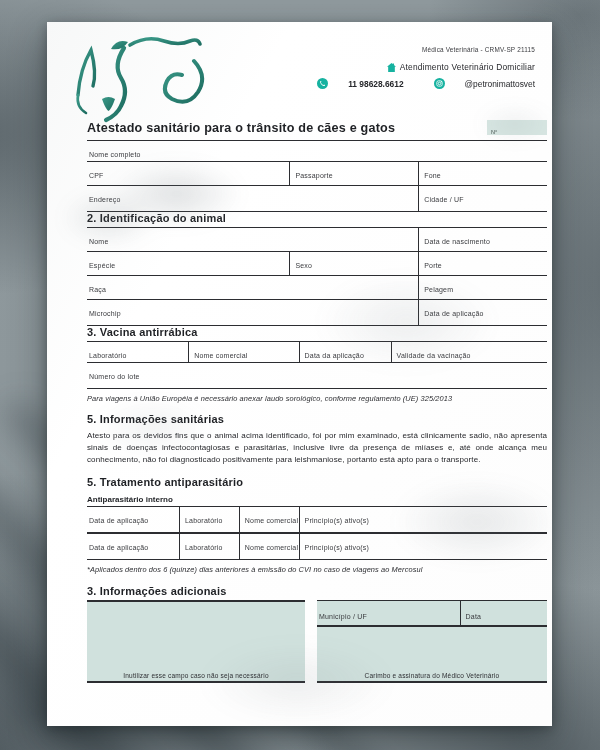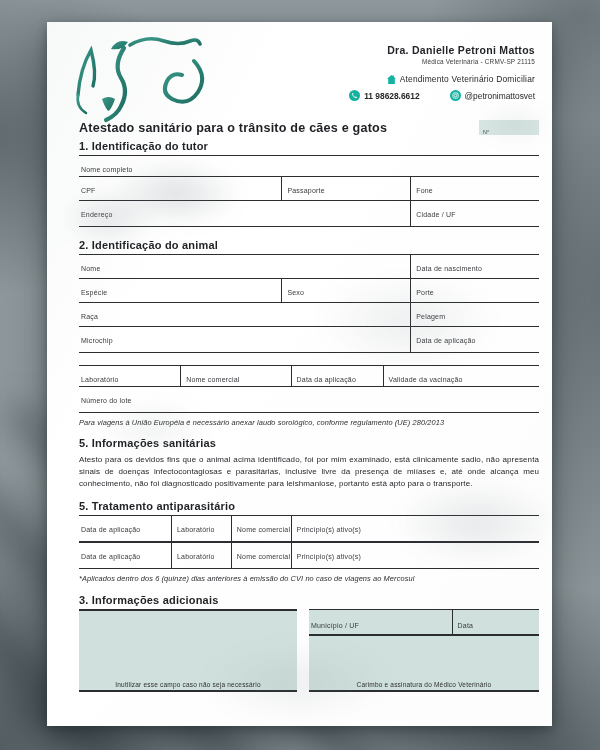--- a/index.html
+++ b/index.html
@@ -38,40 +38,40 @@
   }
   
   .logo{position:absolute;left:14px;top:11px;}
   .hdr{position:absolute;right:17px;top:22px;text-align:right;}
   .hname{font-size:10.5px;font-weight:bold;letter-spacing:.3px;color:#222428;}
   .hcred{font-size:6.4px;color:#3a3b3f;margin-top:2px;letter-spacing:.2px;}
   .hline{margin-top:9px;font-size:8.4px;letter-spacing:.2px;color:#26272b;
          display:flex;align-items:center;justify-content:flex-end;gap:4px;}
   .hcontacts{margin-top:6px;display:flex;align-items:center;justify-content:flex-end;gap:14px;
              font-size:8.4px;color:#26272b;}
-  .hcontacts .c{display:flex;align-items:center;gap:4px;padding-left:16px;}
+  .hcontacts .c{display:flex;align-items:center;gap:20px;padding-left:16px;}
   .bold{font-weight:bold;}
   
-  .content{position:absolute;left:32px;top:96px;width:460px;}
+  .content{position:absolute;left:40px;top:96px;width:460px;}
   .title-row{display:flex;align-items:center;justify-content:space-between;height:20px;margin-bottom:2px;}
   .title-row h1{font-size:12.6px;font-weight:bold;margin:0;letter-spacing:.2px;color:#1f2125;}
   .nbox{width:60px;height:15px;background:#d7e6e2;align-self:flex-start;margin-top:2px;}
   .nbox span{font-size:5.5px;color:#43524e;padding:2px 0 0 4px;display:inline-block;}
   .sec-h{font-size:11px;font-weight:bold;margin:0 0 3px 0;letter-spacing:.2px;color:#1f2125;}
   .ftable{border-bottom:1.9px solid #2c2d31;}
   .frow{display:flex;border-top:1.5px solid #2c2d31;min-height:23px;align-items:stretch;}
   .frow.short{min-height:20px;}
   .frow.tall{min-height:25px;}
   .fcell{flex:0 0 var(--w,100%);box-sizing:border-box;padding:2px 0 0 2px;}
   .fcell + .fcell{border-left:1.3px solid #2c2d31;padding-left:5px;}
   .flabel{font-size:7px;color:#38393d;letter-spacing:.2px;}
   .note{font-size:7.4px;font-style:italic;color:#2c2d31;margin-top:5px;letter-spacing:.1px;}
   .para{font-size:8px;line-height:1.5;text-align:justify;color:#26272b;margin-top:5px;letter-spacing:.1px;}
   .sublabel{font-size:8px;font-weight:bold;margin:7px 0 2px 0;color:#1f2125;}
-  .mt12{margin-top:12px;} .mt11{margin-top:11px;} .mt10{margin-top:10px;}
+  .mt12{margin-top:0;} .mt11{margin-top:11px;} .mt10{margin-top:10px;}
   
   .boxes{display:flex;gap:12px;margin-top:3px;}
   .boxL{position:relative;width:218px;height:83px;background:#d0e1dd;
         border-top:2px solid #2c2d31;border-bottom:2px solid #2c2d31;box-sizing:border-box;}
   .boxR{position:relative;width:230px;height:83px;background:#d0e1dd;
         border-top:1.4px solid #2c2d31;border-bottom:2px solid #2c2d31;box-sizing:border-box;}
   .boxR .lblrow{display:flex;height:24px;border-bottom:2px solid #2c2d31;}
   .boxR .lblrow .fcell{padding-top:4px;}
   .boxcap{position:absolute;left:0;right:0;bottom:2px;text-align:center;font-size:6.5px;color:#2c2d31;letter-spacing:.2px;}
   svg{display:block;}
@@ -93,21 +93,20 @@
     <path d="M17 62 Q19 36 30 17 Q36 40 32 53" stroke="url(#tg)" stroke-width="3.4" stroke-linecap="round"></path>
     <path d="M17 62 Q15 74 25 80" stroke="url(#tg)" stroke-width="2.6" stroke-linecap="round"></path>
     <path d="M41 66 Q47.5 62 54 66 Q50.5 76 47.5 78 Q44.5 76 41 66 Z" fill="url(#tg)"></path>
     <path d="M63 15 Q52 32 60 45 Q68 58 60 73 Q56 82 45 87" stroke="url(#tg)" stroke-width="4.2" stroke-linecap="round"></path>
     <path d="M50 16 Q56 5 67 9 Q61 18 50 16 Z" fill="url(#tg)"></path>
     <path d="M69 12 Q86 2 103 8 Q118 13 129 8 Q137 5 139 11" stroke="url(#tg)" stroke-width="3.6" stroke-linecap="round"></path>
     <path d="M133 28 Q147 43 137 59 Q127 74 111 66 Q100 60 106 48 Q111 39 121 42" stroke="url(#tg)" stroke-width="4" stroke-linecap="round"></path>
   </svg>
 
   <div class="hdr">
-    <div class="hname">Dra. Danielle Petroni Mattos</div>
     <div class="hcred">Médica Veterinária - CRMV-SP 21115</div>
     <div class="hline">
       <svg width="9" height="9" viewBox="0 0 10 10">
         <path d="M5 0 L10 4.2 L8.7 4.2 L8.7 10 L1.3 10 L1.3 4.2 L0 4.2 Z" fill="#16b2a0"></path>
         <rect x="6.2" y="0.6" width="1.6" height="2.4" fill="#16b2a0"></rect>
       </svg>
       <span>Atendimento Veterinário Domiciliar</span>
     </div>
     <div class="hcontacts">
       <span class="c">
@@ -132,21 +131,20 @@
   <div class="content">
 
     <div class="title-row">
       <h1>Atestado sanitário para o trânsito de cães e gatos</h1>
       <div class="nbox">
         <span>N°</span>
       </div>
     </div>
 
     <div>
-      <h2 class="sec-h">1. Identificação do tutor</h2>
       <div class="ftable">
         <div class="frow short">
           <div class="fcell"><span class="flabel">Nome completo</span></div>
         </div>
         <div class="frow">
           <div class="fcell" style="--w:44%"><span class="flabel">CPF</span></div>
           <div class="fcell" style="--w:28%"><span class="flabel">Passaporte</span></div>
           <div class="fcell" style="--w:28%"><span class="flabel">Fone</span></div>
         </div>
         <div class="frow tall">
@@ -173,41 +171,43 @@
           <div class="fcell" style="--w:28%"><span class="flabel">Pelagem</span></div>
         </div>
         <div class="frow tall">
           <div class="fcell" style="--w:72%"><span class="flabel">Microchip</span></div>
           <div class="fcell" style="--w:28%"><span class="flabel">Data de aplicação</span></div>
         </div>
       </div>
     </div>
 
     <div class="mt12">
+      <h2 class="sec-h">3. Vacina antirrábica</h2>
       <div class="ftable">
         <div class="frow short">
           <div class="fcell" style="--w:22%"><span class="flabel">Laboratório</span></div>
           <div class="fcell" style="--w:24%"><span class="flabel">Nome comercial</span></div>
           <div class="fcell" style="--w:20%"><span class="flabel">Data da aplicação</span></div>
           <div class="fcell" style="--w:34%"><span class="flabel">Validade da vacinação</span></div>
         </div>
         <div class="frow tall">
           <div class="fcell"><span class="flabel">Número do lote</span></div>
         </div>
       </div>
-      <div class="note">Para viagens à União Européia é necessário anexar laudo sorológico, conforme regulamento (UE) 280/2013</div>
+      <div class="note">Para viagens à União Européia é necessário anexar laudo sorológico, conforme regulamento (UE) 325/2013</div>
     </div>
 
     <div class="mt10">
       <h2 class="sec-h">5. Informações sanitárias</h2>
       <div class="para">Atesto para os devidos fins que o animal acima identificado, foi por mim examinado, está clinicamente sadio, não apresenta sinais de doenças infectocontagiosas e parasitárias, inclusive livre da presença de miíases e, até onde alcança meu conhecimento, não foi diagnosticado positivamente para leishmaniose, portanto está apto para o transporte.</div>
     </div>
 
     <div class="mt10">
       <h2 class="sec-h">5. Tratamento antiparasitário</h2>
+      <div class="sublabel">Antiparasitário interno</div>
       <div class="ftable">
         <div class="frow tall">
           <div class="fcell" style="--w:20%"><span class="flabel">Data de aplicação</span></div>
           <div class="fcell" style="--w:13%"><span class="flabel">Laboratório</span></div>
           <div class="fcell" style="--w:13%"><span class="flabel">Nome comercial</span></div>
           <div class="fcell" style="--w:54%"><span class="flabel">Princípio(s) ativo(s)</span></div>
         </div>
       </div>
       <div class="ftable">
         <div class="frow tall">

